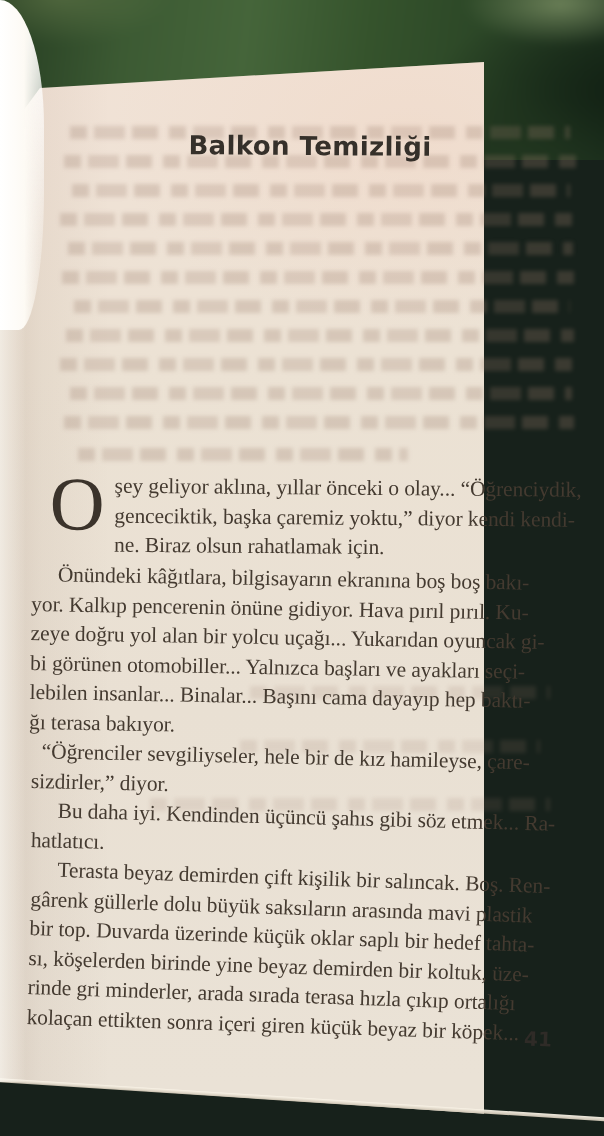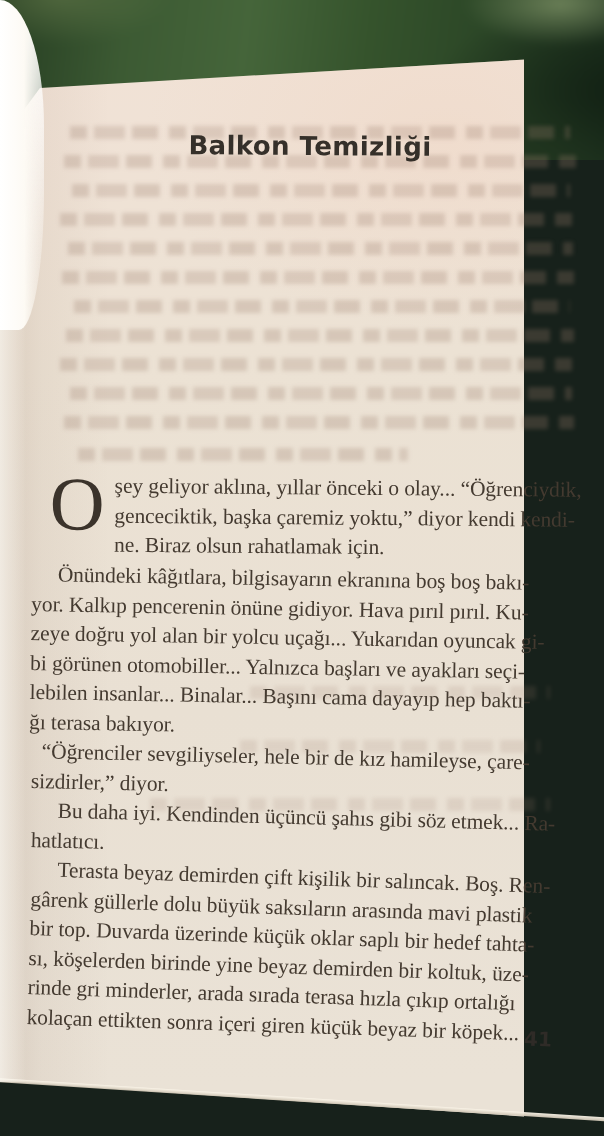--- a/index.html
+++ b/index.html
@@ -12,21 +12,21 @@
     background:
       radial-gradient(ellipse 140px 60px at 88% 12%, rgba(130,150,105,.75), rgba(130,150,105,0) 70%),
       radial-gradient(ellipse 200px 90px at 72% 85%, rgba(30,48,28,.9), rgba(30,48,28,0) 75%),
       radial-gradient(ellipse 260px 120px at 100% 55%, rgba(16,30,18,.95), rgba(16,30,18,0) 80%),
       radial-gradient(ellipse 160px 70px at 12% 8%, rgba(110,130,80,.5), rgba(110,130,80,0) 70%),
       radial-gradient(ellipse 220px 100px at 5% 90%, rgba(18,32,20,.85), rgba(18,32,20,0) 75%),
       linear-gradient(97deg,#22381f 0%, #3c5a33 22%, #45653a 40%, #35532c 58%, #2c4727 74%, #1c2f1e 100%);
     filter:blur(5px);}
 
   
-  .page{position:absolute;left:0;top:0;width:524px;height:1136px;
+  .page{position:absolute;left:0;top:0;width:484px;height:1136px;
     clip-path:polygon(40px 88px, 604px 55px, 604px 1122px, 0px 1081px, 0px 142px);
     background:
       linear-gradient(90deg, rgba(120,88,70,.16) 0px, rgba(120,88,70,.06) 42px, rgba(120,88,70,0) 110px),
       radial-gradient(ellipse 400px 260px at 85% 12%, rgba(240,215,198,.55), rgba(240,215,198,0) 75%),
       linear-gradient(178deg,#f1e2d6 5%, #ece2d4 32%, #e9e0d3 62%, #eae2d6 95%);}
 
   
   .page-edge{position:absolute;left:-3px;top:1078px;width:616px;height:4px;
     background:linear-gradient(#fbf5e9,#cfc5b4);
     transform:rotate(3.7deg);transform-origin:0 0;opacity:.95;}

